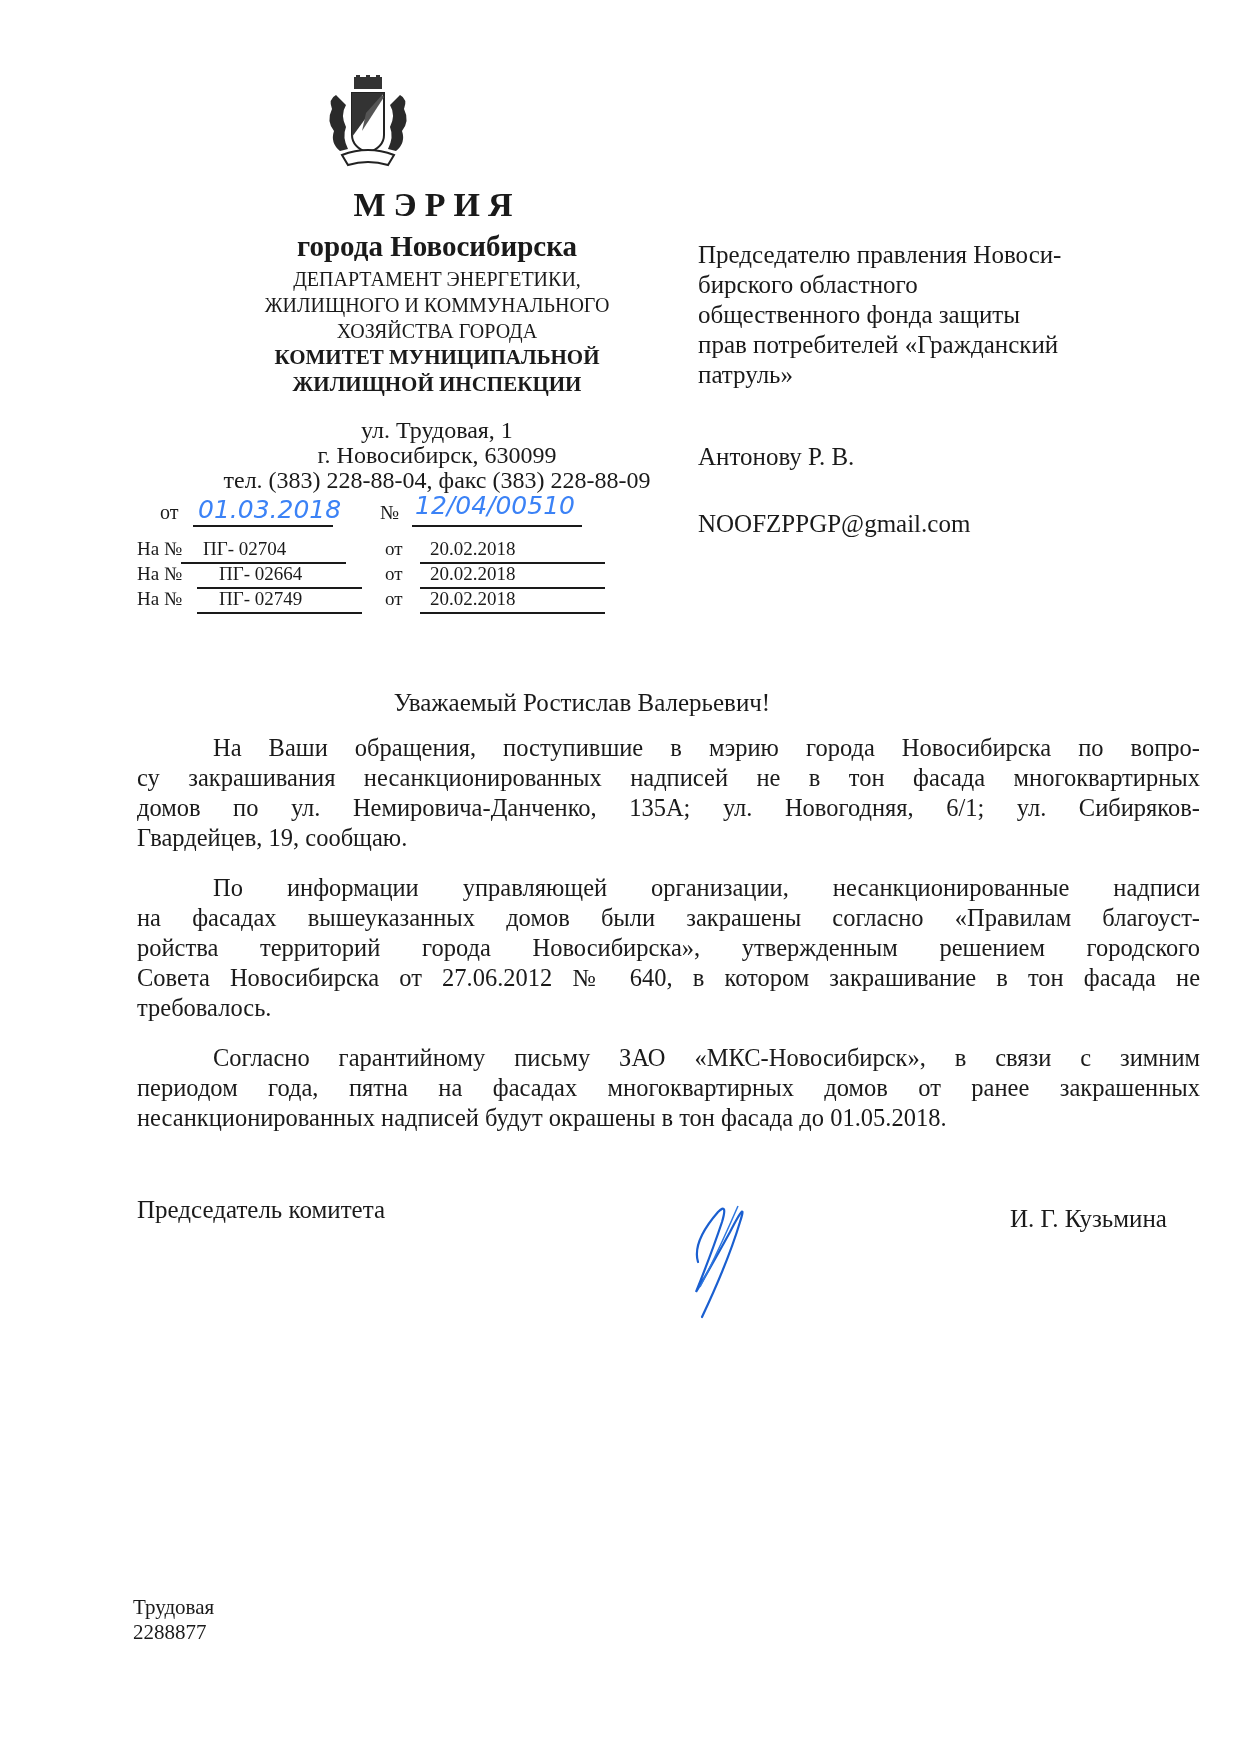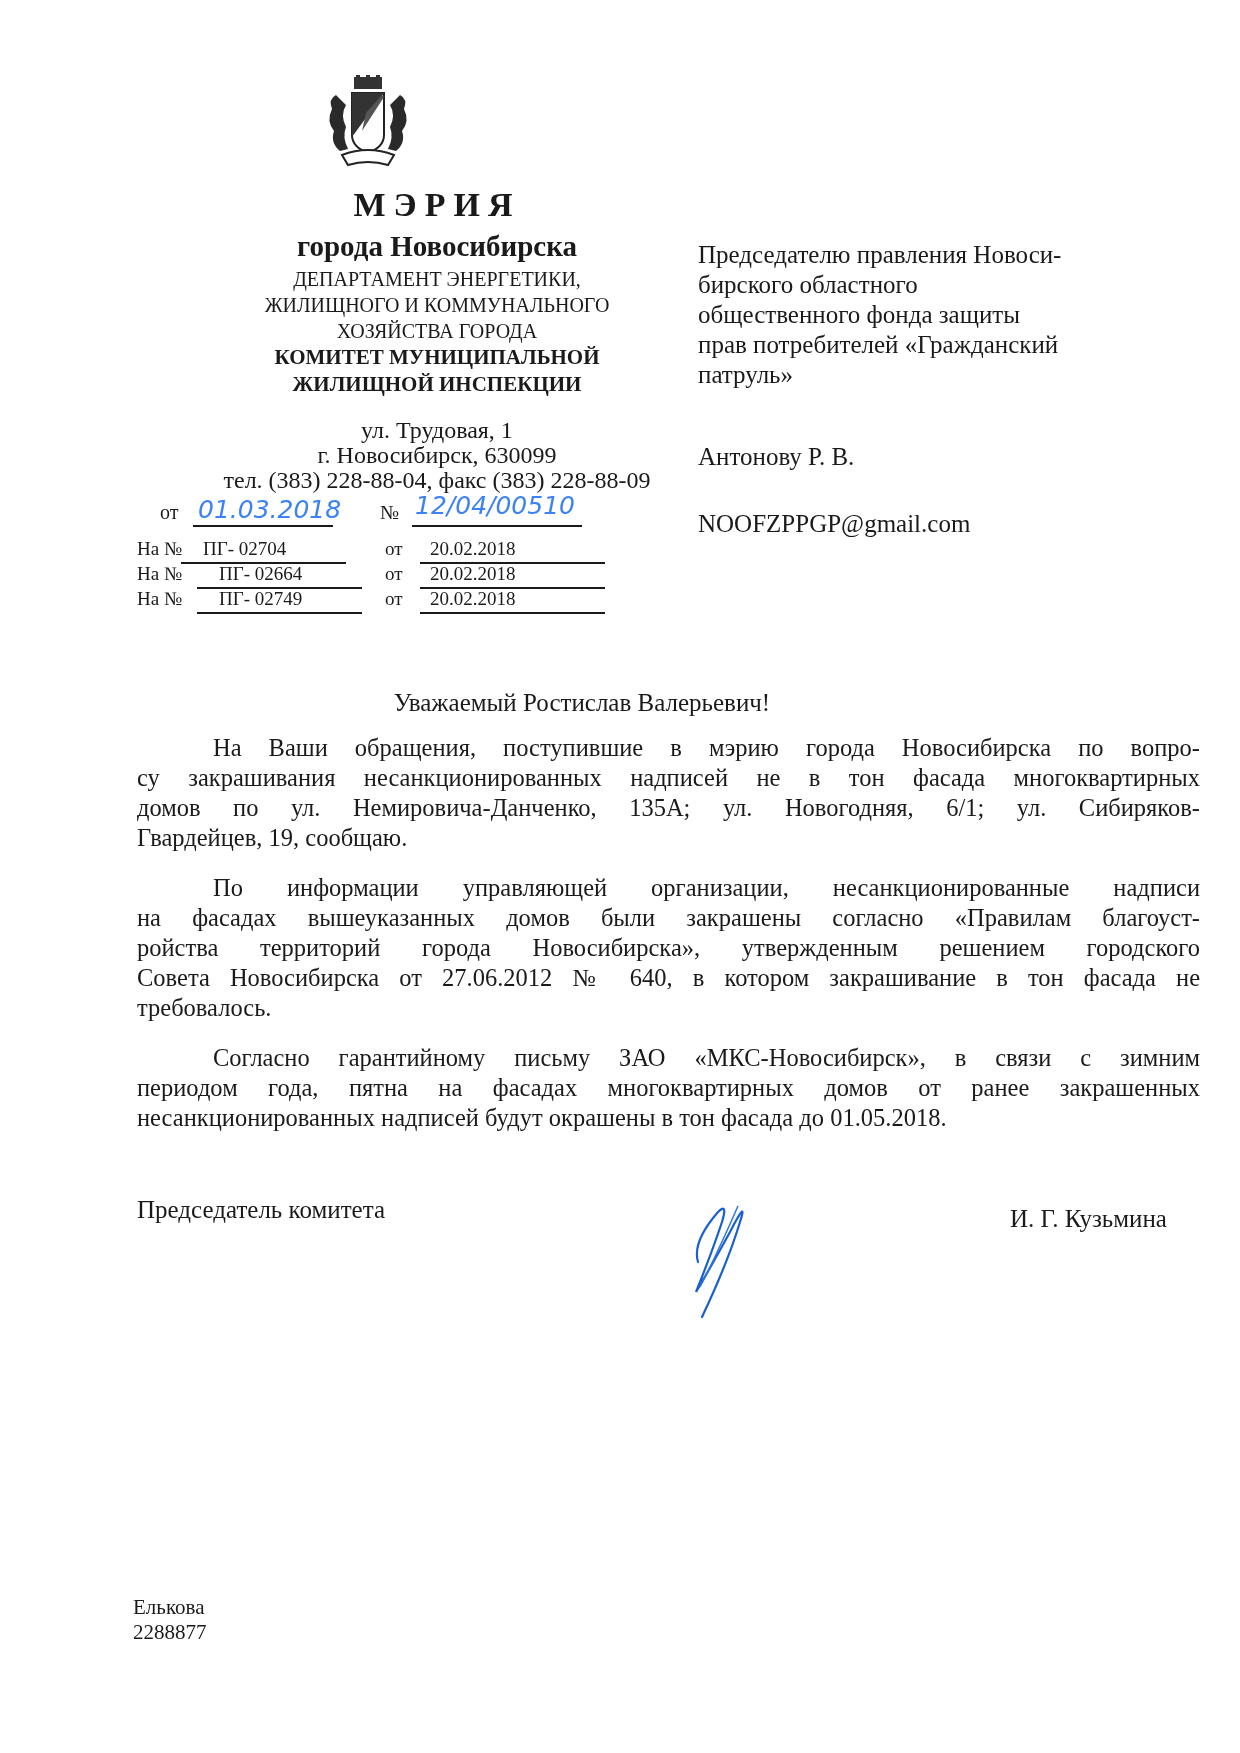--- a/index.html
+++ b/index.html
@@ -137,14 +137,14 @@
 
 <div class="abs" style="left:137px; top:1196px; font-size:25px;">Председатель комитета</div>
 <div class="abs" style="left:688px; top:1192px; width:100px; height:140px;">
   <svg width="100" height="140" viewBox="0 0 100 140">
     <path d="M10 70 Q4 50 30 20 Q40 10 34 30 Q24 60 8 100 Q20 80 42 40 Q60 5 52 30 Q40 70 14 125" fill="none" stroke="#1a5fd0" stroke-width="2.2" stroke-linecap="round"></path>
     <path d="M12 95 Q30 60 50 14" fill="none" stroke="#2f78e0" stroke-width="1.5"></path>
   </svg>
 </div>
 <div class="abs" style="left:1010px; top:1205px; font-size:25px;">И. Г. Кузьмина</div>
 
-<div class="abs" style="left:133px; top:1595px; font-size:21px;">Елькова</div>
+<div class="abs" style="left:133px; top:1595px; font-size:21px;">Трудовая</div>
 <div class="abs" style="left:133px; top:1620px; font-size:21px;">2288877</div>
 
 </body></html>

